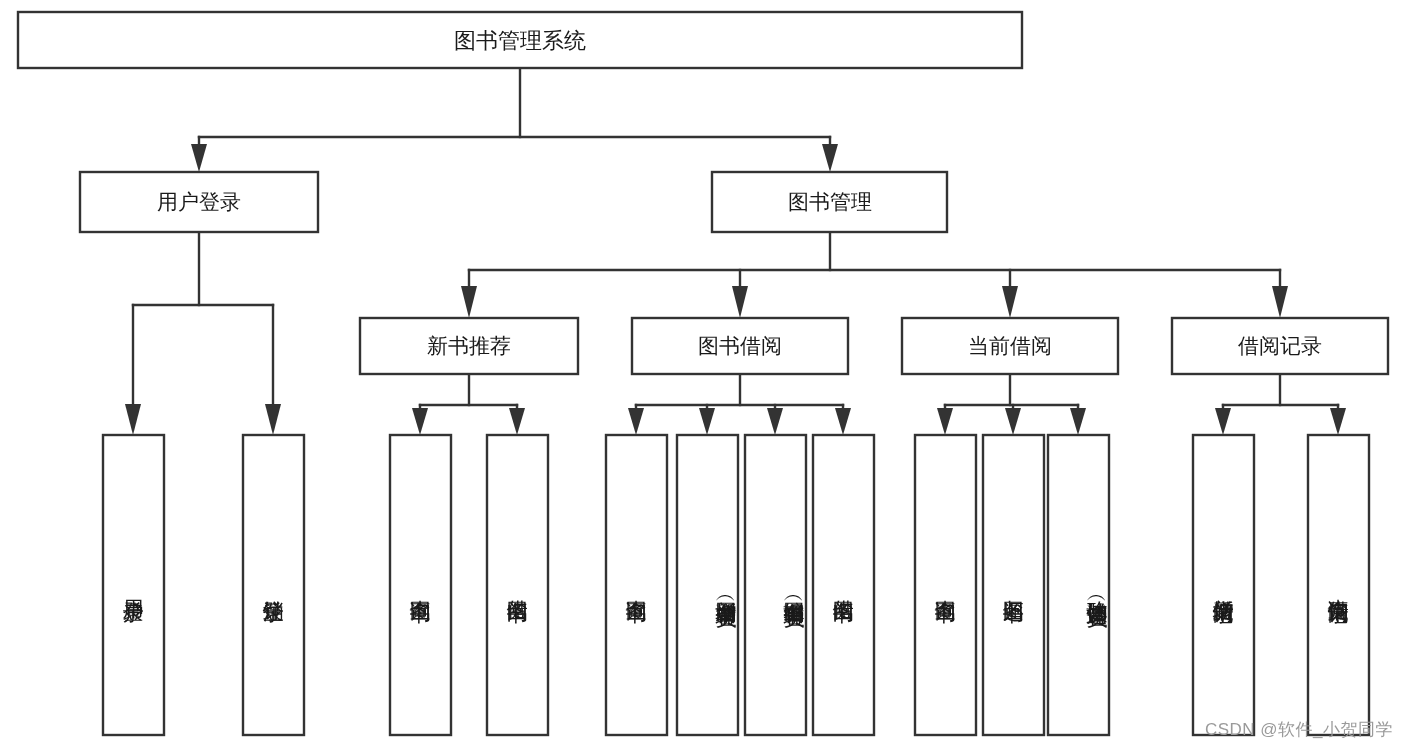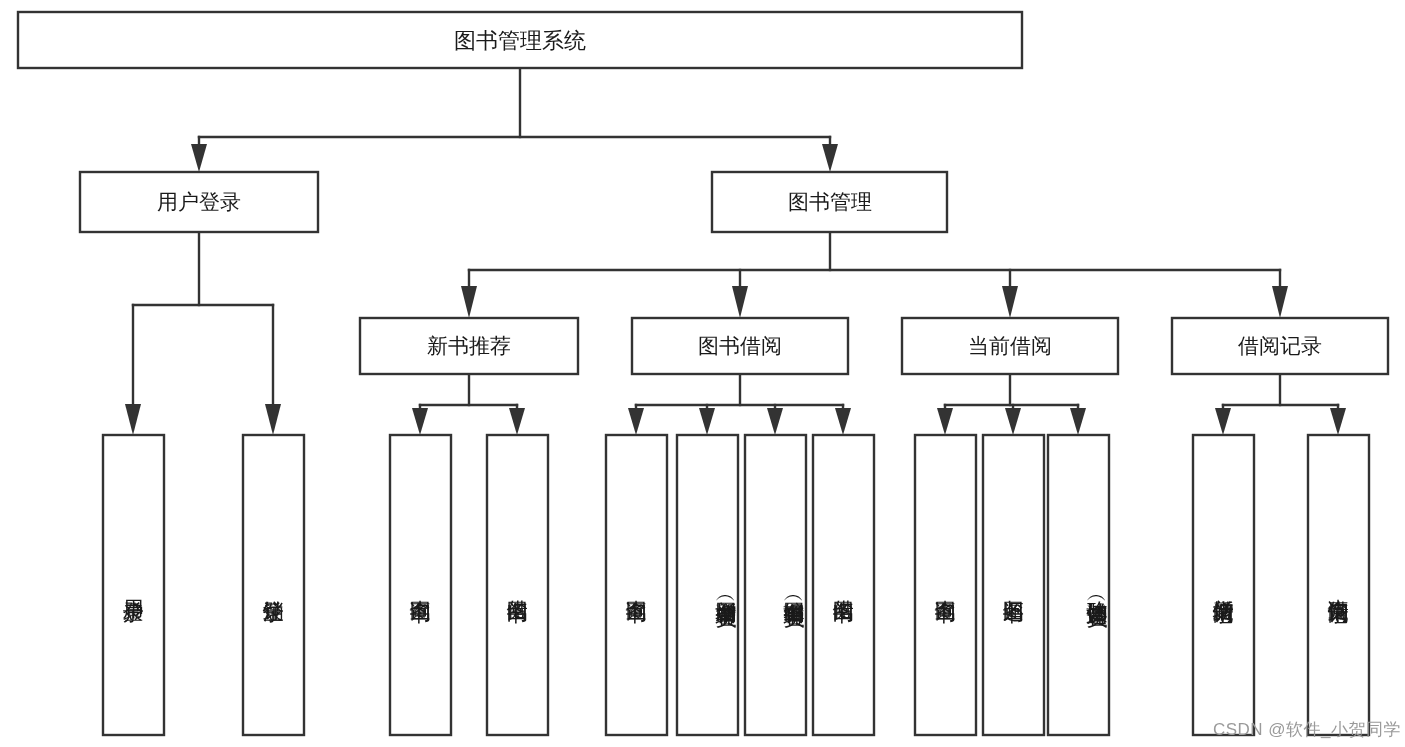--- a/index.html
+++ b/index.html
@@ -68,21 +68,21 @@
     justify-content: center;
     letter-spacing: 1px;
     white-space: nowrap;
     pointer-events: none;
   }
   .vlabel.center-v {
     align-items: center;
   }
   .watermark {
     position: absolute;
-    right: 4px;
+    right: 12px;
     bottom: 6px;
     font-family: "Liberation Sans", "DejaVu Sans", sans-serif;
     font-size: 17px;
     color: #9a9a9a;
     white-space: nowrap;
     letter-spacing: 0.5px;
   }
 </style>
 </head>
 <body>

